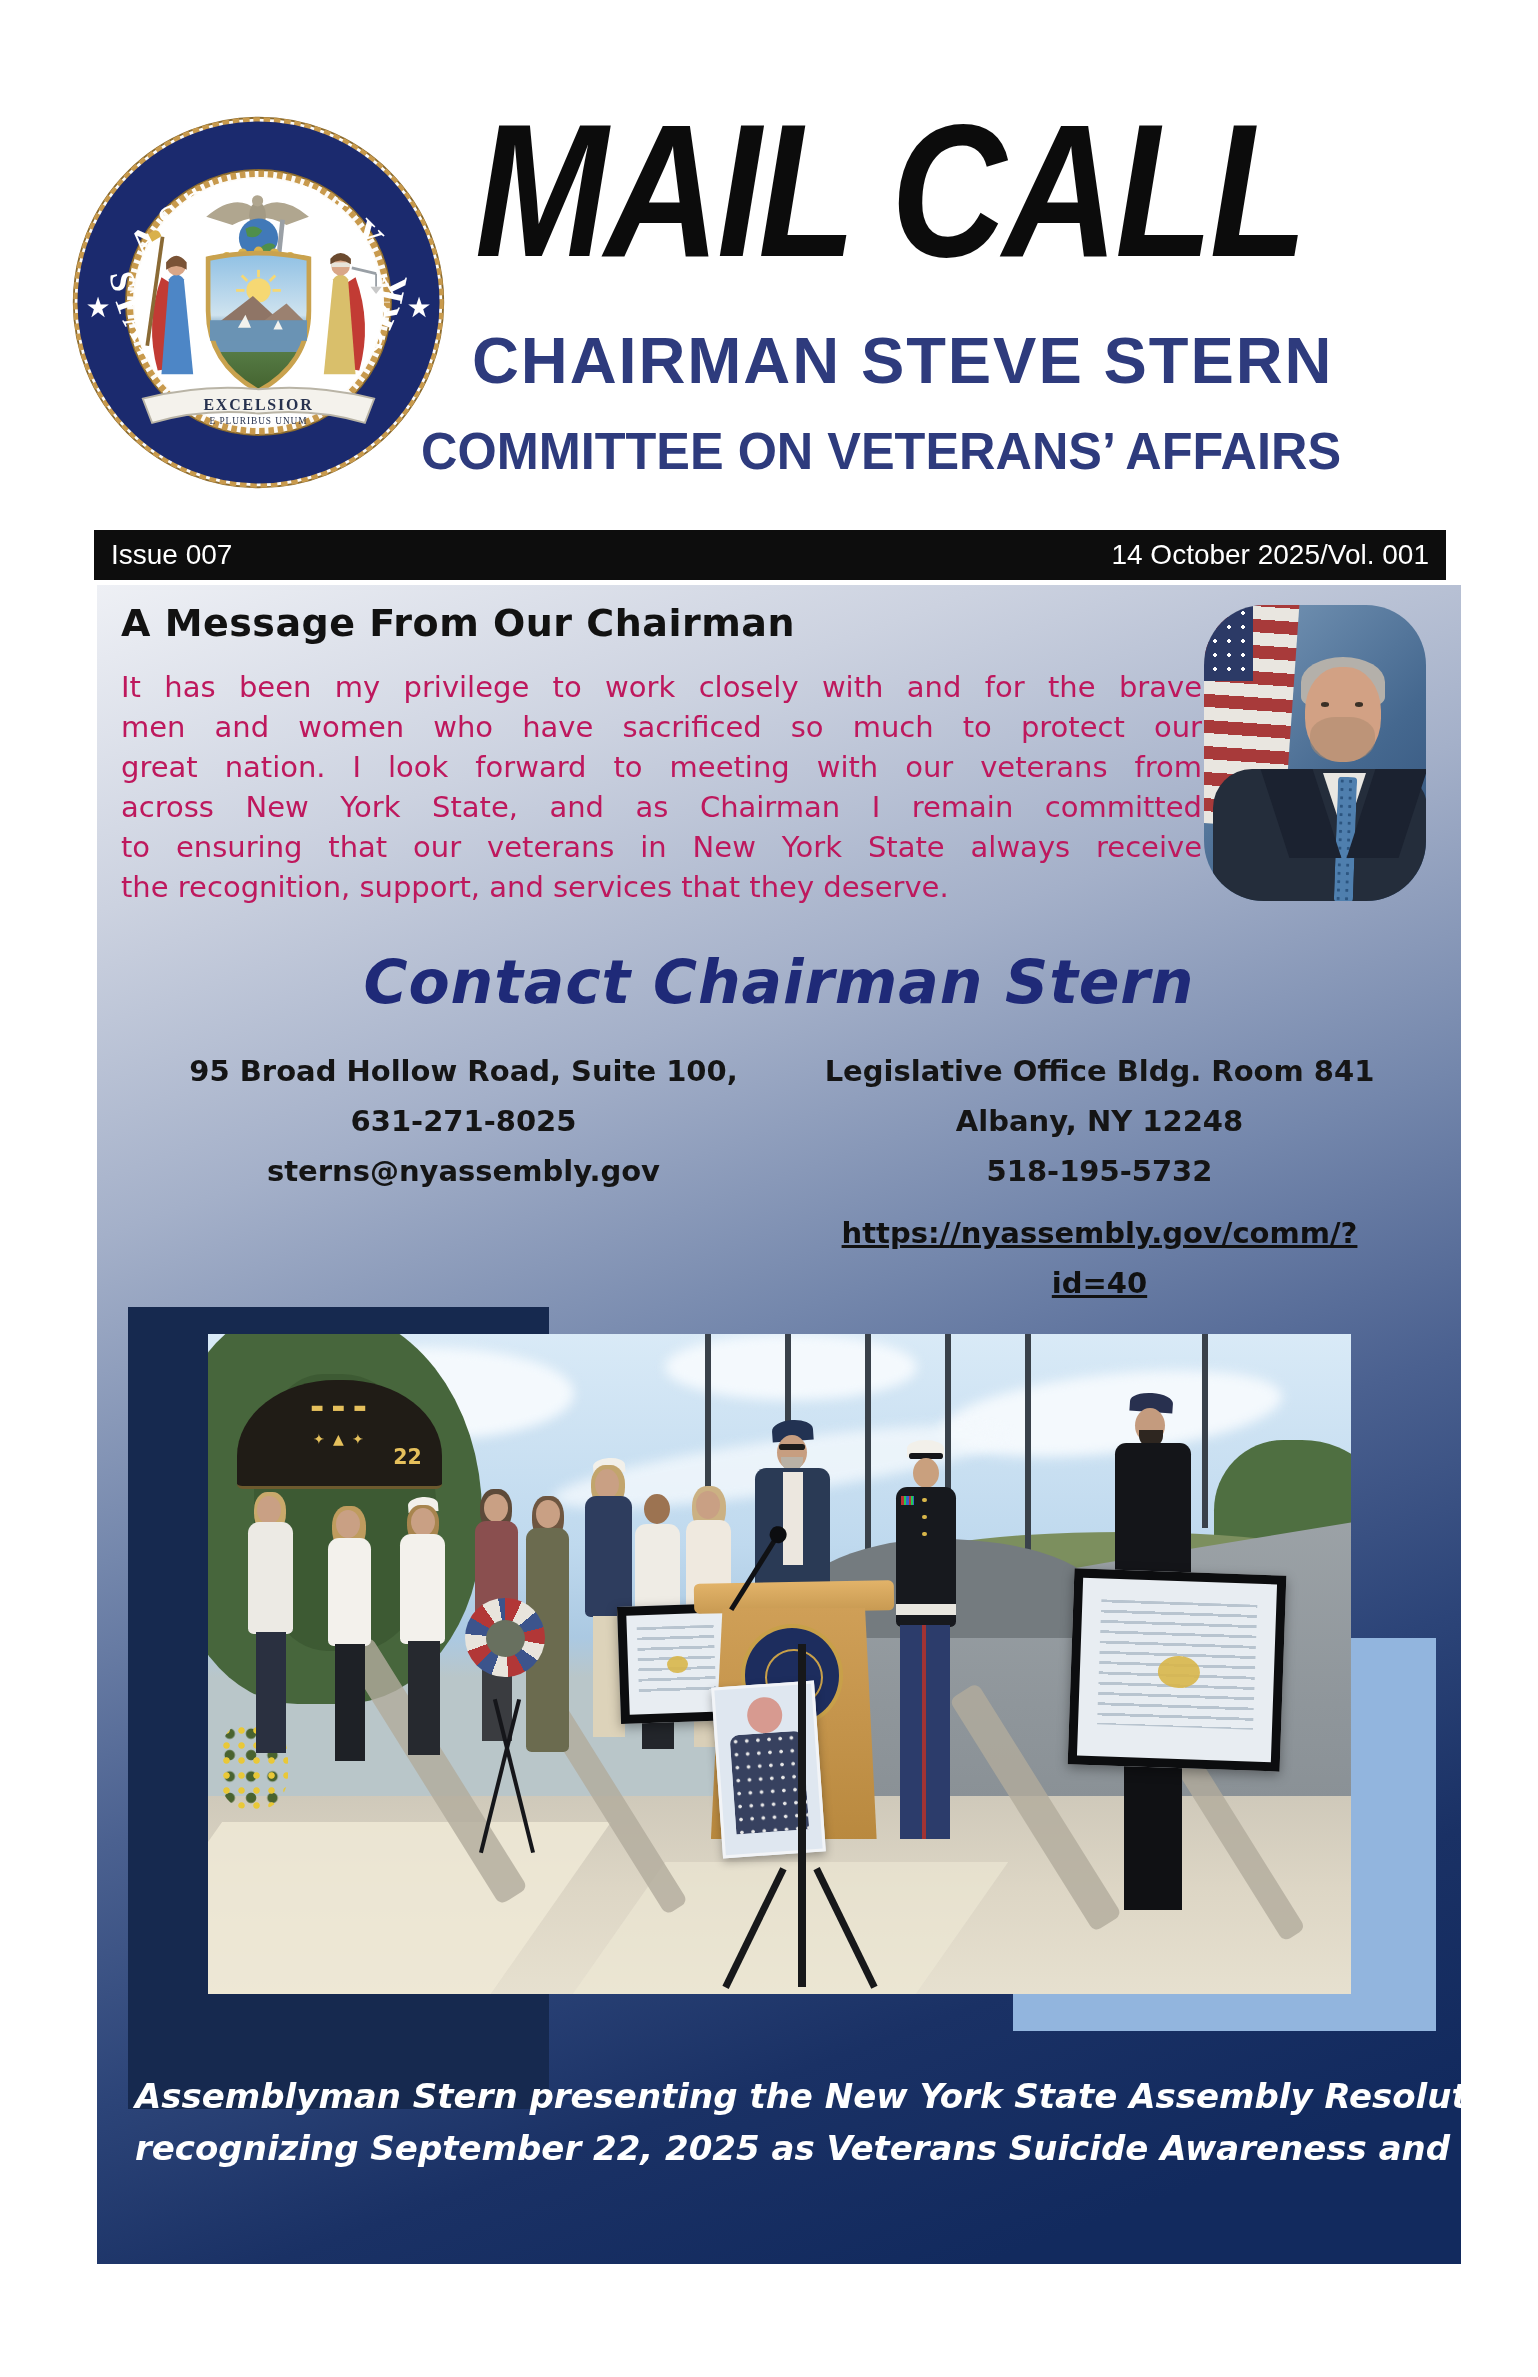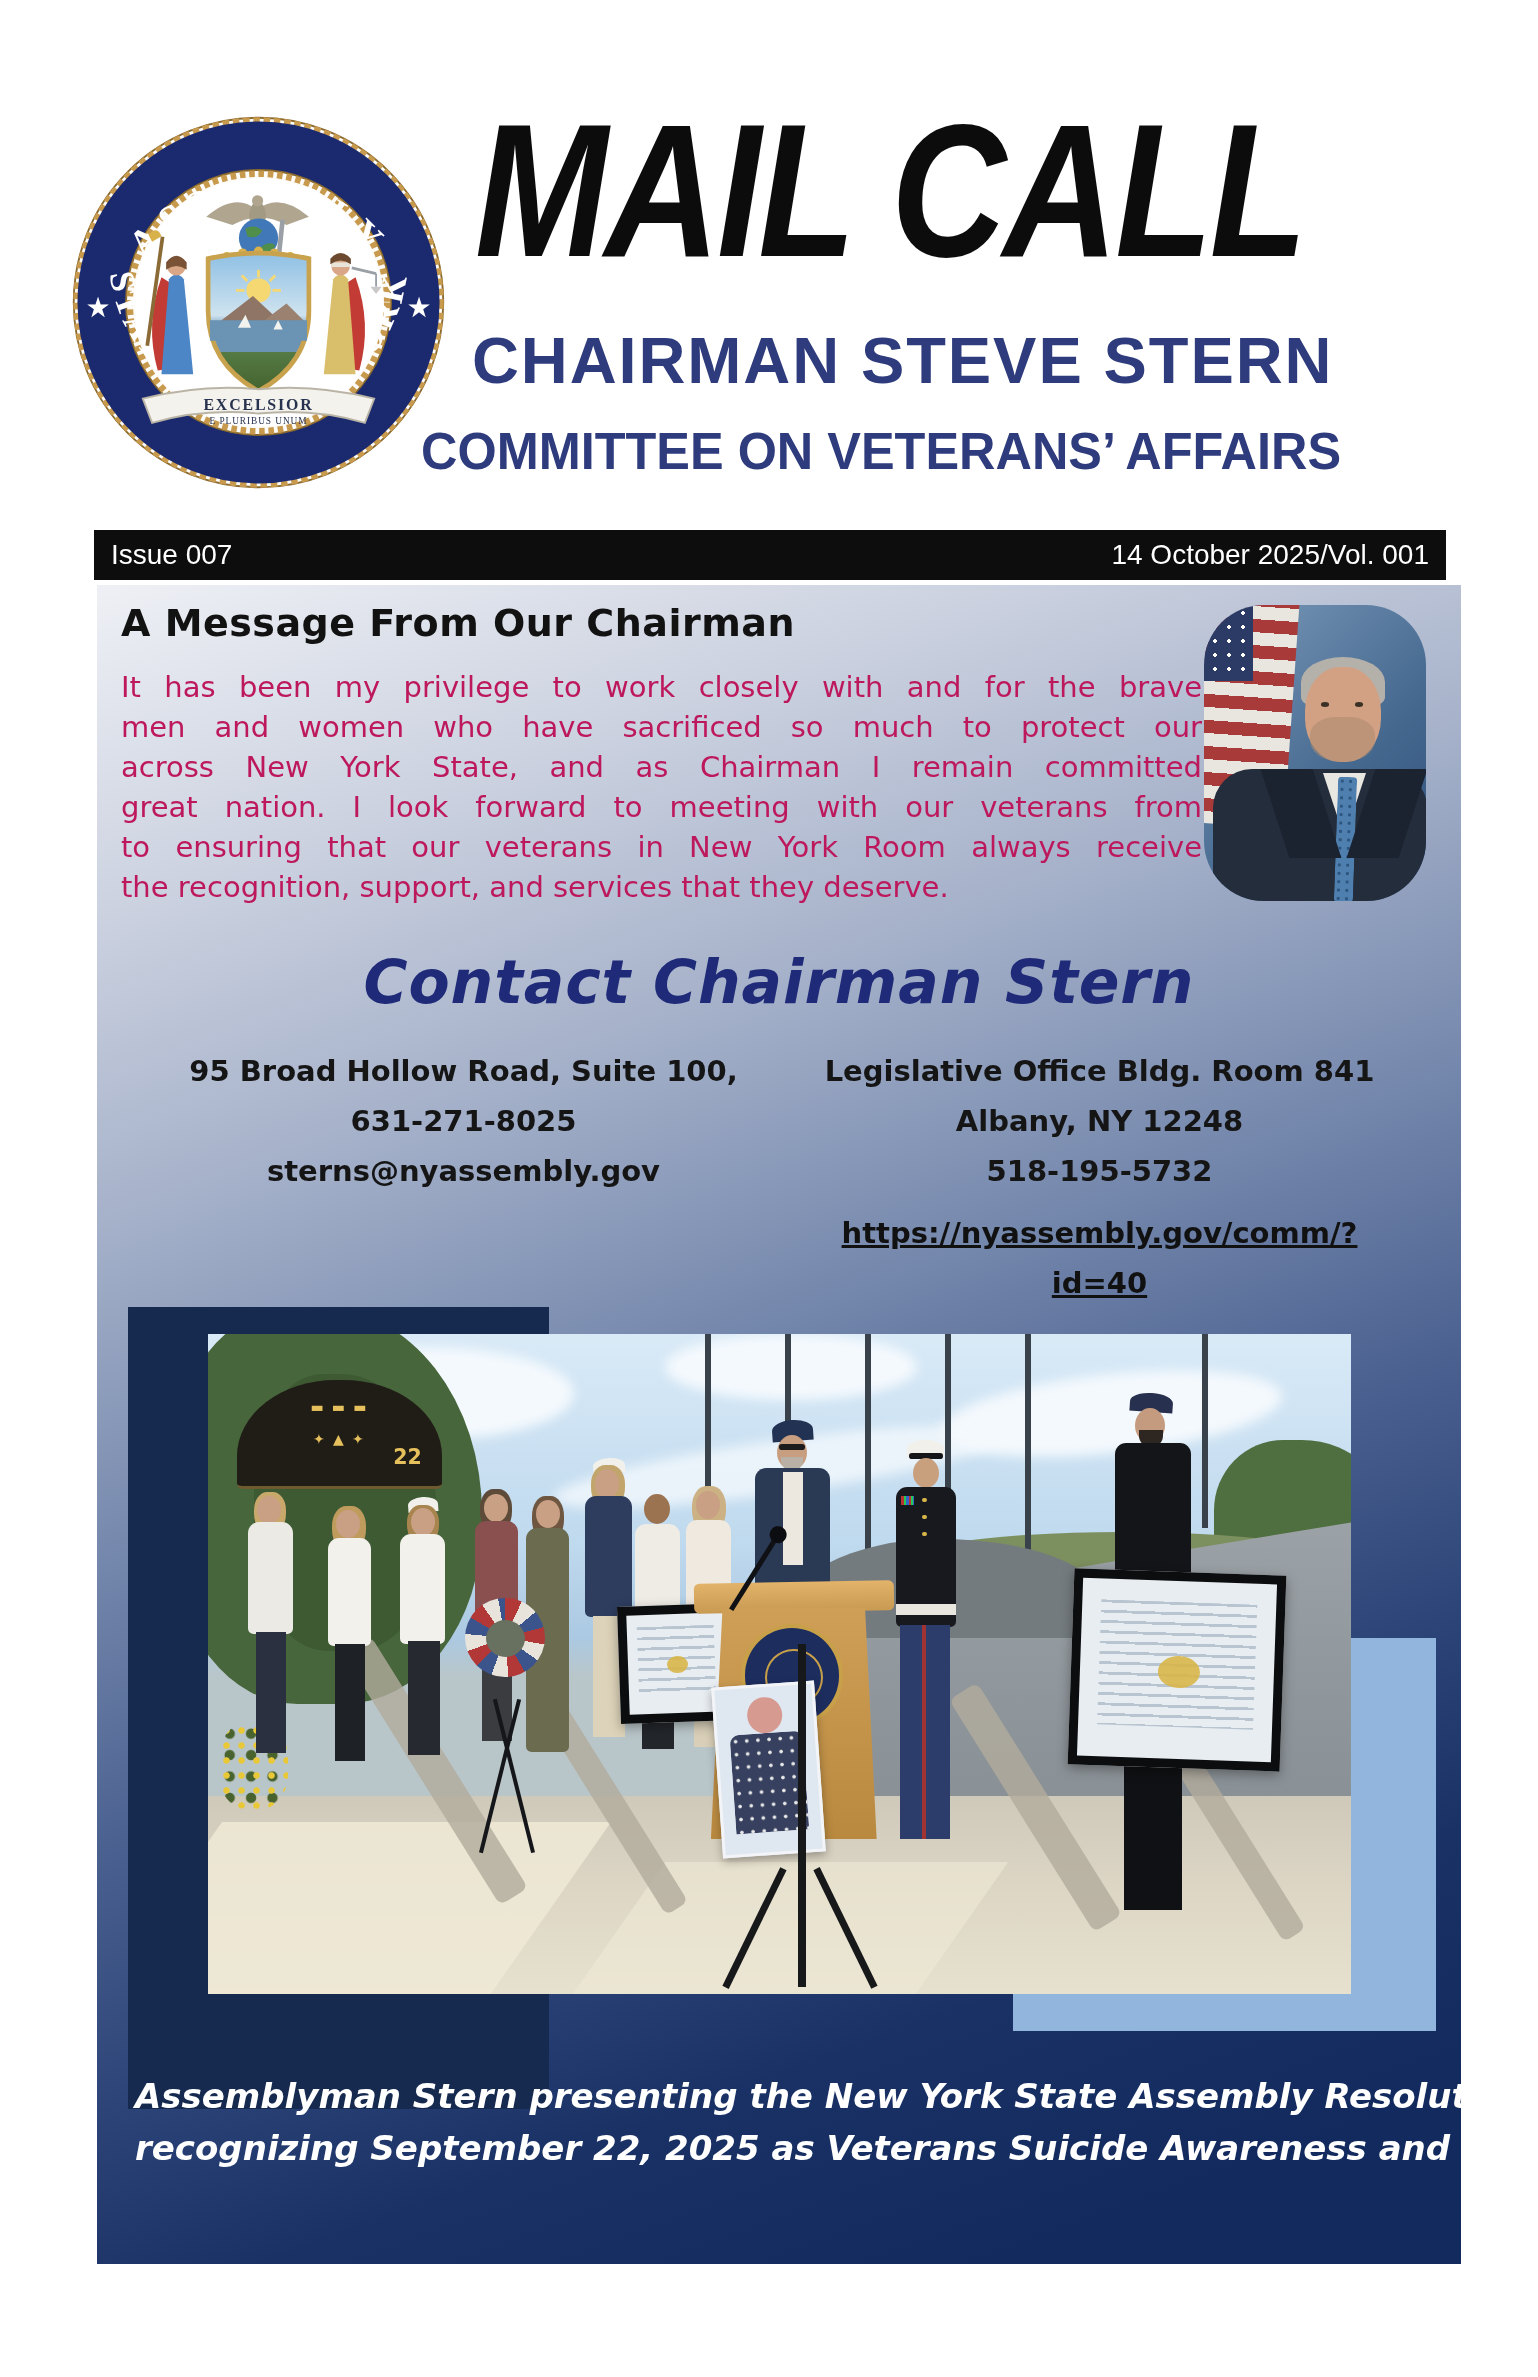--- a/index.html
+++ b/index.html
@@ -254,23 +254,23 @@
   <span>Issue 007</span>
   <span>14 October 2025/Vol. 001</span>
 </div>
 
 <div class="abs" id="band"></div>
 
 <div class="abs" id="msg-heading">A Message From Our Chairman</div>
 <div class="abs" id="msg-body">
     <div class="jline">It has been my privilege to work closely with and for the brave</div>
     <div class="jline">men and women who have sacrificed so much to protect our</div>
+    <div class="jline">great nation. I look forward to meeting with our veterans from</div>
     <div class="jline">across New York State, and as Chairman I remain committed</div>
-    <div class="jline">great nation. I look forward to meeting with our veterans from</div>
-    <div class="jline">to ensuring that our veterans in New York Room always receive</div>
+    <div class="jline">to ensuring that our veterans in New York State always receive</div>
     <div class="jline last">the recognition, support, and services that they deserve.</div>
   </div>
 
 <div class="abs" id="portrait">
   <div class="pt-flag"></div>
   <div class="pt-canton"></div>
   <div class="pt-hair"></div>
   <div class="pt-face"></div>
   <div class="pt-stubble"></div>
   <div class="pt-eye" style="left:117px;"></div>

